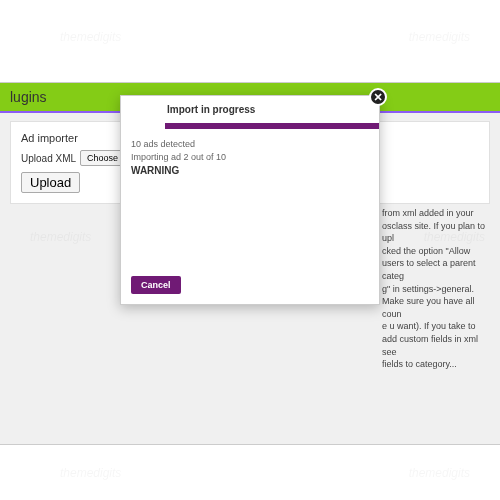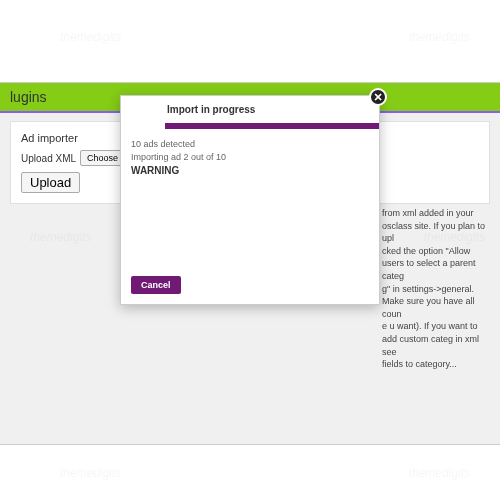--- a/index.html
+++ b/index.html
@@ -38,21 +38,21 @@
       <button class="file-btn">Choose File</button>
       <span class="file-status">No file chosen</span>
     </div>
     <button class="upload-btn">Upload</button>
   </div>
 
   <div class="right-text">
     <div class="bg-text">from xml added in your osclass site. If you plan to upl</div>
     <div class="bg-text">cked the option "Allow users to select a parent categ</div>
     <div class="bg-text">g" in settings-&gt;general. Make sure you have all coun</div>
-    <div class="bg-text">e u want). If you want to add custom categ in xml see</div>
+    <div class="bg-text">e u want). If you take to add custom fields in xml see</div>
     <div class="bg-text">fields to category...</div>
   </div>
 </div>
 
 <span class="watermark" style="top:30px; left:60px;">themedigits</span>
 <span class="watermark" style="top:30px; right:30px;">themedigits</span>
 <span class="watermark" style="top:230px; left:30px;">themedigits</span>
 <span class="watermark" style="top:230px; right:15px;">themedigits</span>
 <span class="watermark" style="bottom:20px; left:60px;">themedigits</span>
 <span class="watermark" style="bottom:20px; right:30px;">themedigits</span>

